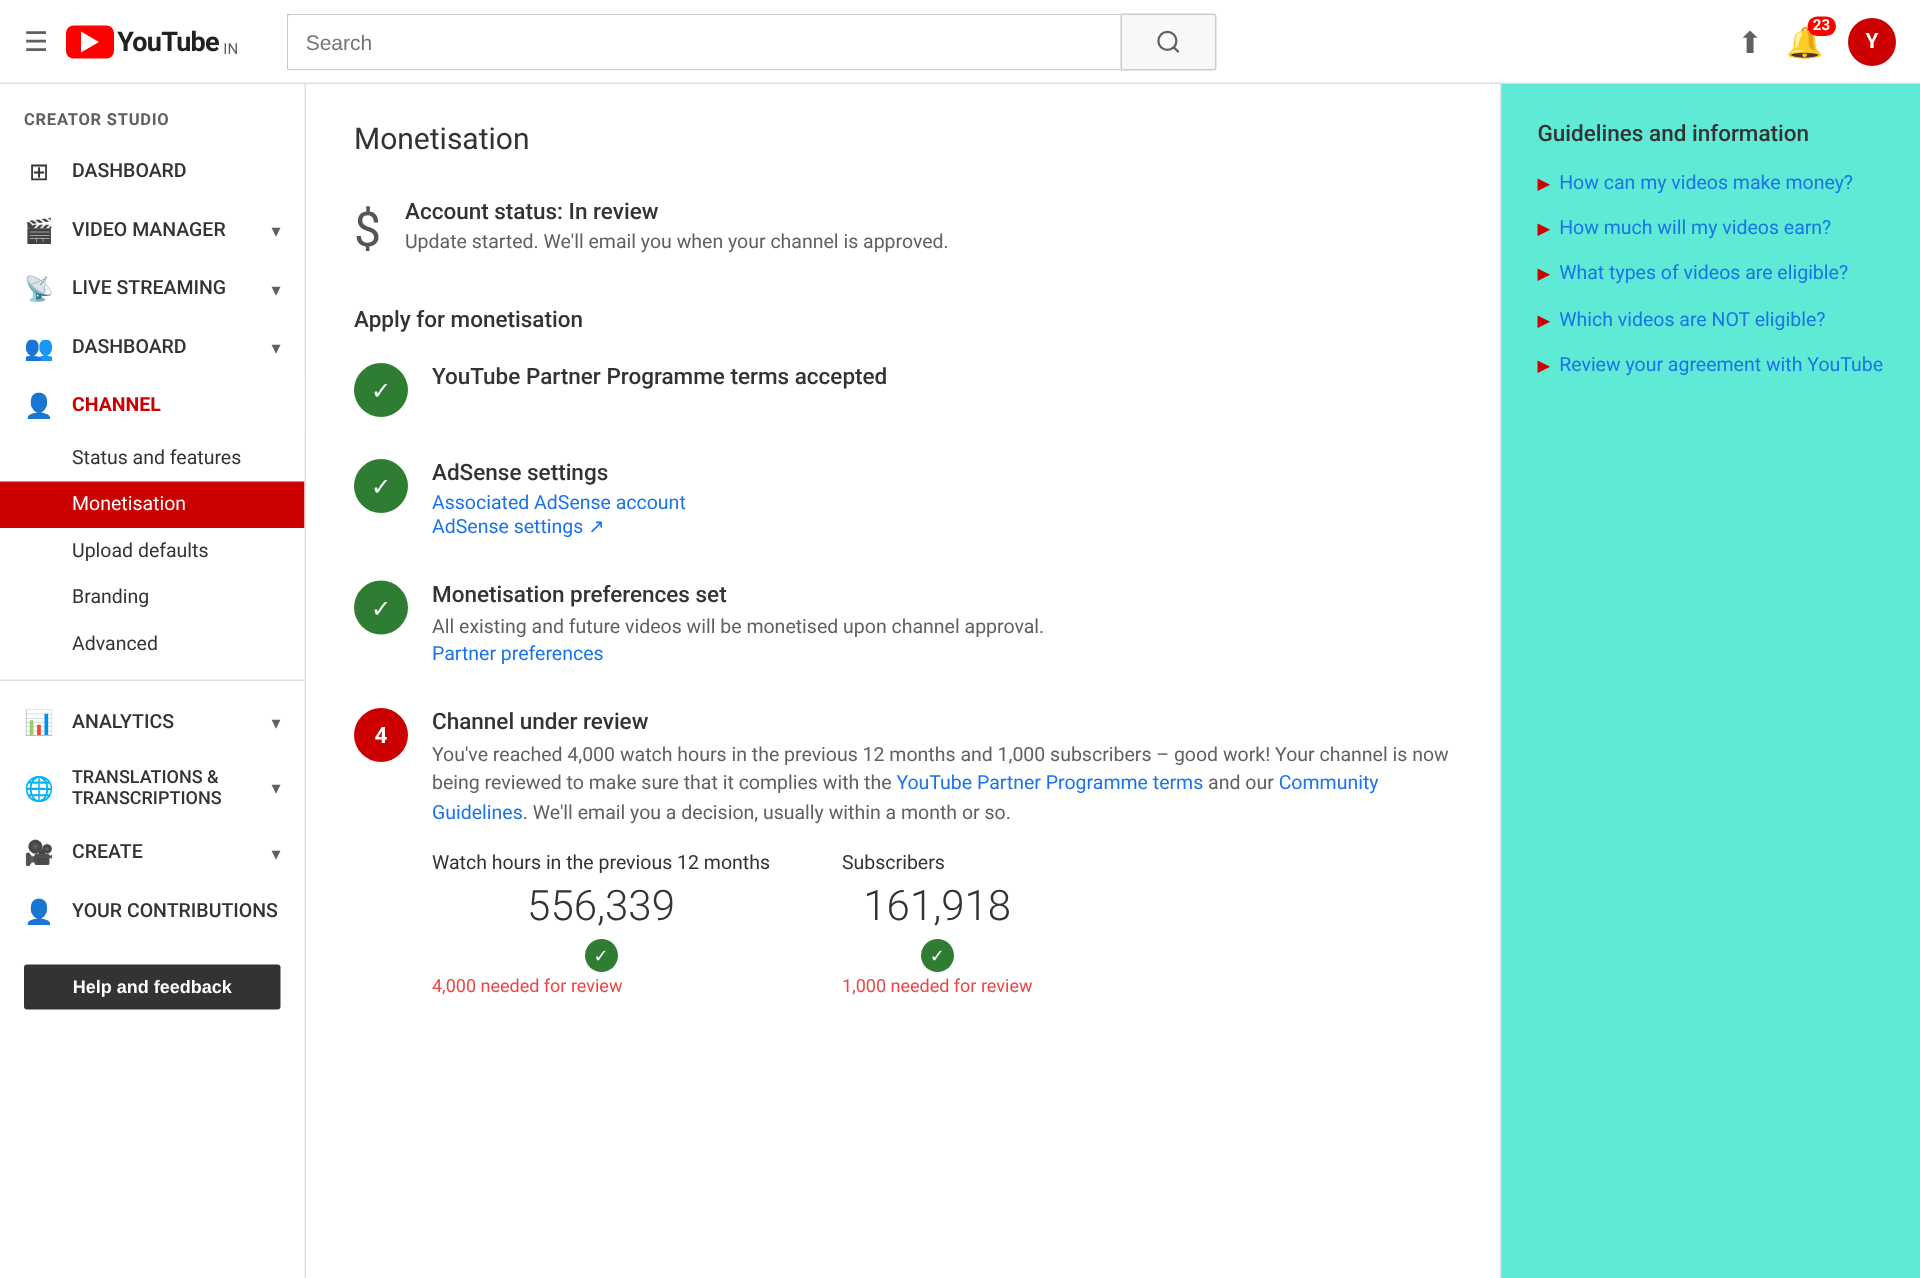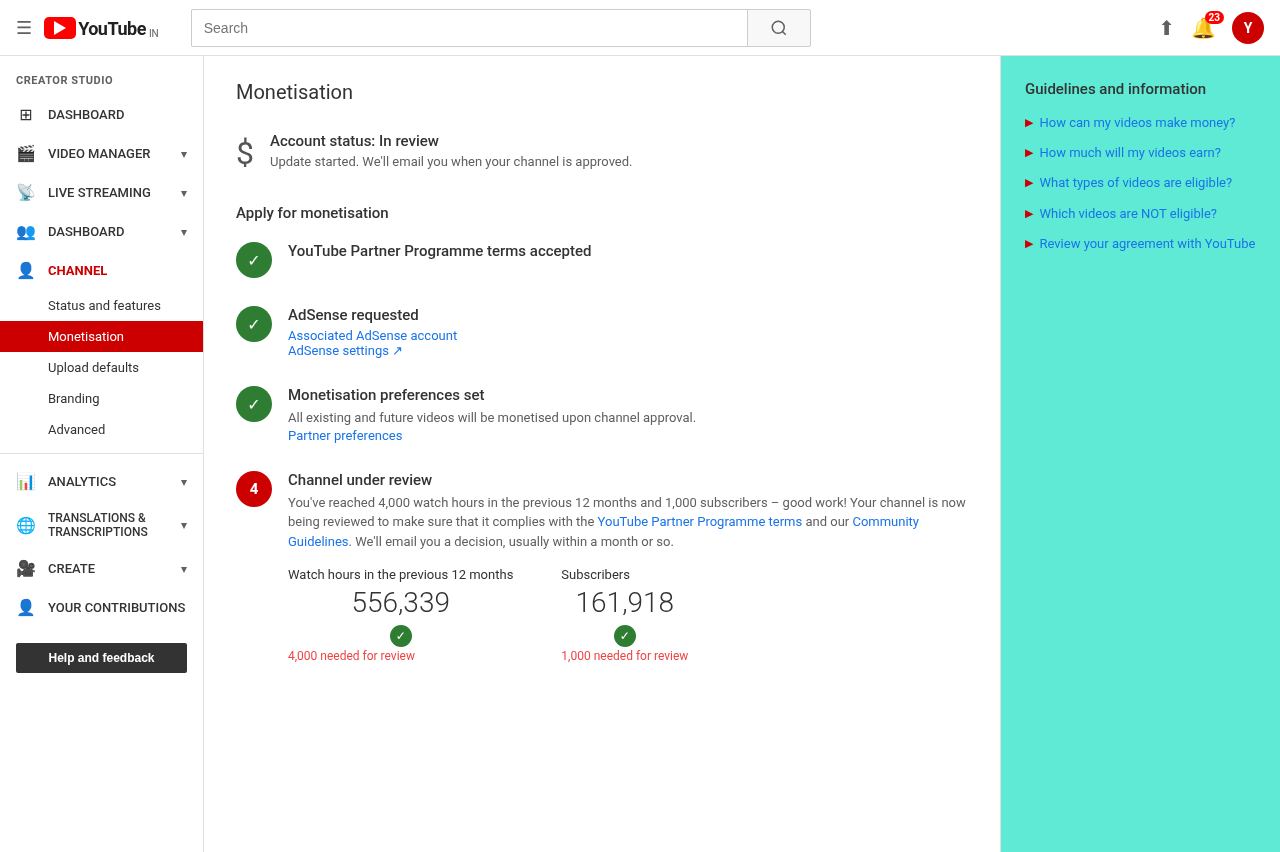--- a/index.html
+++ b/index.html
@@ -223,21 +223,21 @@
       <div class="step-item">
         <div class="step-icon green">✓</div>
         <div class="step-content">
           <div class="step-title">YouTube Partner Programme terms accepted</div>
         </div>
       </div>
 
       <div class="step-item">
         <div class="step-icon green">✓</div>
         <div class="step-content">
-          <div class="step-title">AdSense requested</div>
+          <div class="step-title">AdSense settings</div>
           <div>
             <a class="link-blue" href="#">Associated AdSense account</a><br>
             <a class="link-blue" href="#">AdSense settings ↗</a>
           </div>
         </div>
       </div>
 
       <div class="step-item">
         <div class="step-icon green">✓</div>
         <div class="step-content">

